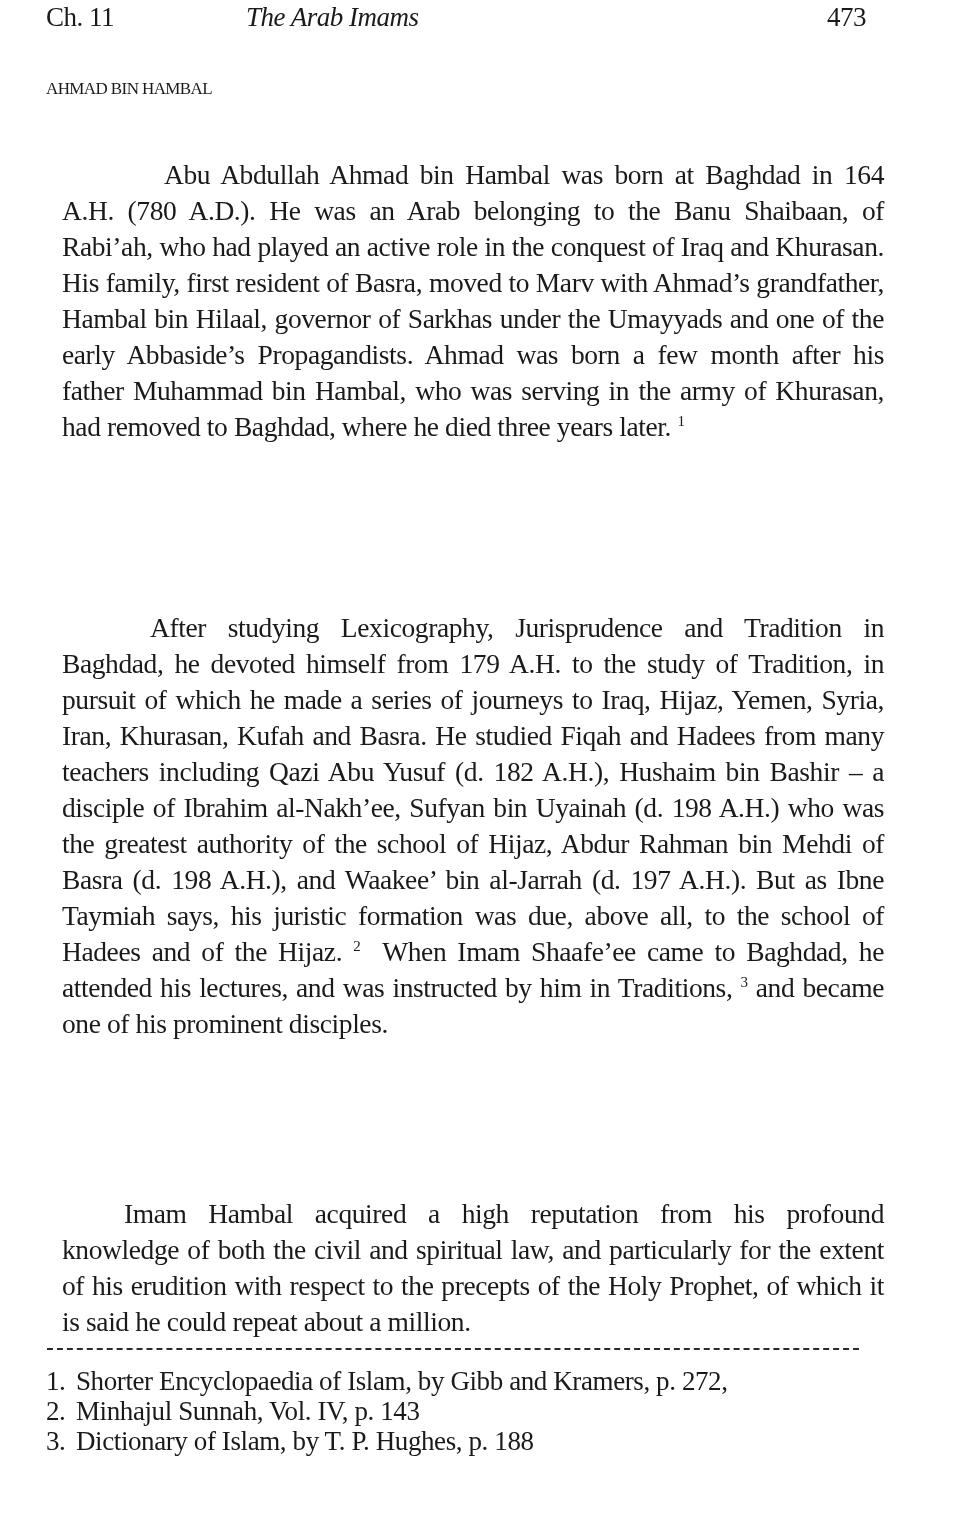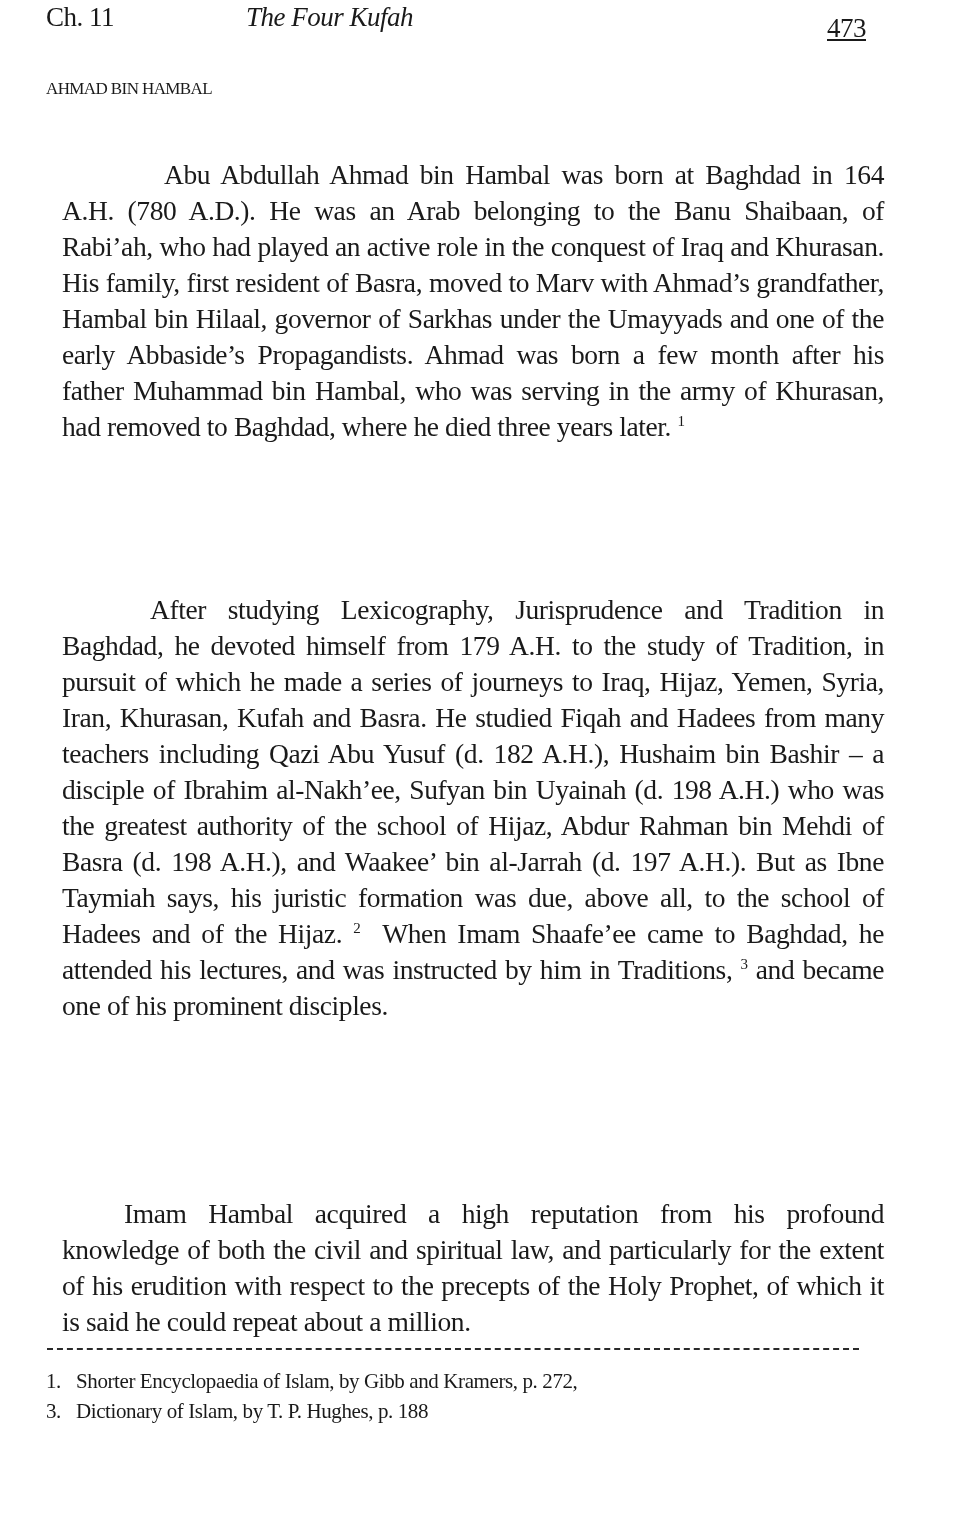--- a/index.html
+++ b/index.html
@@ -25,21 +25,21 @@
       top: 0px;
       left: 46px;
       width: 820px;
       height: 34px;
       font-size: 27px;
       line-height: 34px;
       letter-spacing: -0.5px;
     }
     .running-head .chapter { position: absolute; left: 0; top: 0; }
     .running-head .book-title { position: absolute; left: 200px; top: 0; font-style: italic; }
-    .running-head .page-number { position: absolute; right: 0; top: 11px; text-decoration: underline; }
+    .running-head .page-number { position: absolute; right: 0; top: 0; }
 
     .section-heading {
       position: absolute;
       left: 46px;
       top: 72px;
       font-size: 17px;
       line-height: 34px;
       letter-spacing: -0.6px;
       margin: 0;
       font-weight: normal;
@@ -49,21 +49,21 @@
       position: absolute;
       left: 46px;
       width: 822px;
       font-size: 27.5px;
       line-height: 36px;
       text-align: justify;
       letter-spacing: -0.4px;
       margin: 16px;
     }
     .para.p1 { top: 141px; text-indent: 102px; }
-    .para.p2 { top: 576px; text-indent: 88px; }
+    .para.p2 { top: 594px; text-indent: 88px; }
     .para.p3 { top: 1180px; text-indent: 62px; }
 
     sup.fn-ref {
       font-size: 15px;
       vertical-align: 10px;
       line-height: 0;
     }
 
     .footnote-rule {
       position: absolute;
@@ -74,50 +74,53 @@
       border-top: 2px dashed #2a2a2a;
     }
 
     .footnotes {
       position: absolute;
       left: 46px;
       top: 1366px;
       margin: 0;
       padding: 0;
       list-style: none;
-      font-size: 21px;
+      font-size: 27px;
       line-height: 30px;
       letter-spacing: -0.4px;
     }
     .footnotes li { margin: 0; padding: 0; white-space: nowrap; }
     .footnotes .fn-num { display: inline-block; width: 30px; }
   </style>
 </head>
 <body>
 
 <div class="page">
 
   <header class="running-head">
     <span class="chapter">Ch. 11</span>
-    <span class="book-title">The Four Kufah</span>
+    <span class="book-title">The Arab Imams</span>
     <span class="page-number">473</span>
   </header>
 
   <h2 class="section-heading">AHMAD BIN HAMBAL</h2>
 
   <p class="para p1"><span>Abu Abdullah Ahmad bin Hambal was born at Baghdad in 164 A.H. (780 A.D.). He was an Arab belonging to the Banu Shaibaan, of Rabi’ah, who had played an active role in the conquest of Iraq and Khurasan. His family, first resident of Basra, moved to Marv with Ahmad’s grandfather, Hambal bin Hilaal, governor of Sarkhas under the Umayyads and one of the early Abbaside’s Propagandists. Ahmad was born a few month after his father Muhammad bin Hambal, who was serving in the army of Khurasan, had removed to Baghdad, where he died three years later.</span> <sup class="fn-ref">1</sup></p>
 
   <p class="para p2"><span>After studying Lexicography, Jurisprudence and Tradition in Baghdad, he devoted himself from 179 A.H. to the study of Tradition, in pursuit of which he made a series of journeys to Iraq, Hijaz, Yemen, Syria, Iran, Khurasan, Kufah and Basra. He studied Fiqah and Hadees from many teachers including Qazi Abu Yusuf (d. 182 A.H.), Hushaim bin Bashir – a disciple of Ibrahim al-Nakh’ee, Sufyan bin Uyainah (d. 198 A.H.) who was the greatest authority of the school of Hijaz, Abdur Rahman bin Mehdi of Basra (d. 198 A.H.), and Waakee’ bin al-Jarrah (d. 197 A.H.). But as Ibne Taymiah says, his juristic formation was due, above all, to the school of Hadees and of the Hijaz.</span> <sup class="fn-ref">2</sup>&nbsp; <span>When Imam Shaafe’ee came to Baghdad, he attended his lectures, and was instructed by him in Traditions,</span> <sup class="fn-ref">3</sup> <span>and became one of his prominent disciples.</span></p>
 
   <p class="para p3"><span>Imam Hambal acquired a high reputation from his profound knowledge of both the civil and spiritual law, and particularly for the extent of his erudition with respect to the precepts of the Holy Prophet, of which it is said he could repeat about a million.</span></p>
 
   <div class="footnote-rule"></div>
 
   <ol class="footnotes">
     <li>
       <span class="fn-num">1.</span><span>Shorter Encyclopaedia of Islam, by Gibb and Kramers, p. 272,</span>
     </li>
     <li>
+      <span class="fn-num">2.</span><span>Minhajul Sunnah, Vol. IV, p. 143</span>
+    </li>
+    <li>
       <span class="fn-num">3.</span><span>Dictionary of Islam, by T. P. Hughes, p. 188</span>
     </li>
   </ol>
 
 </div>
 
 </body></html>

